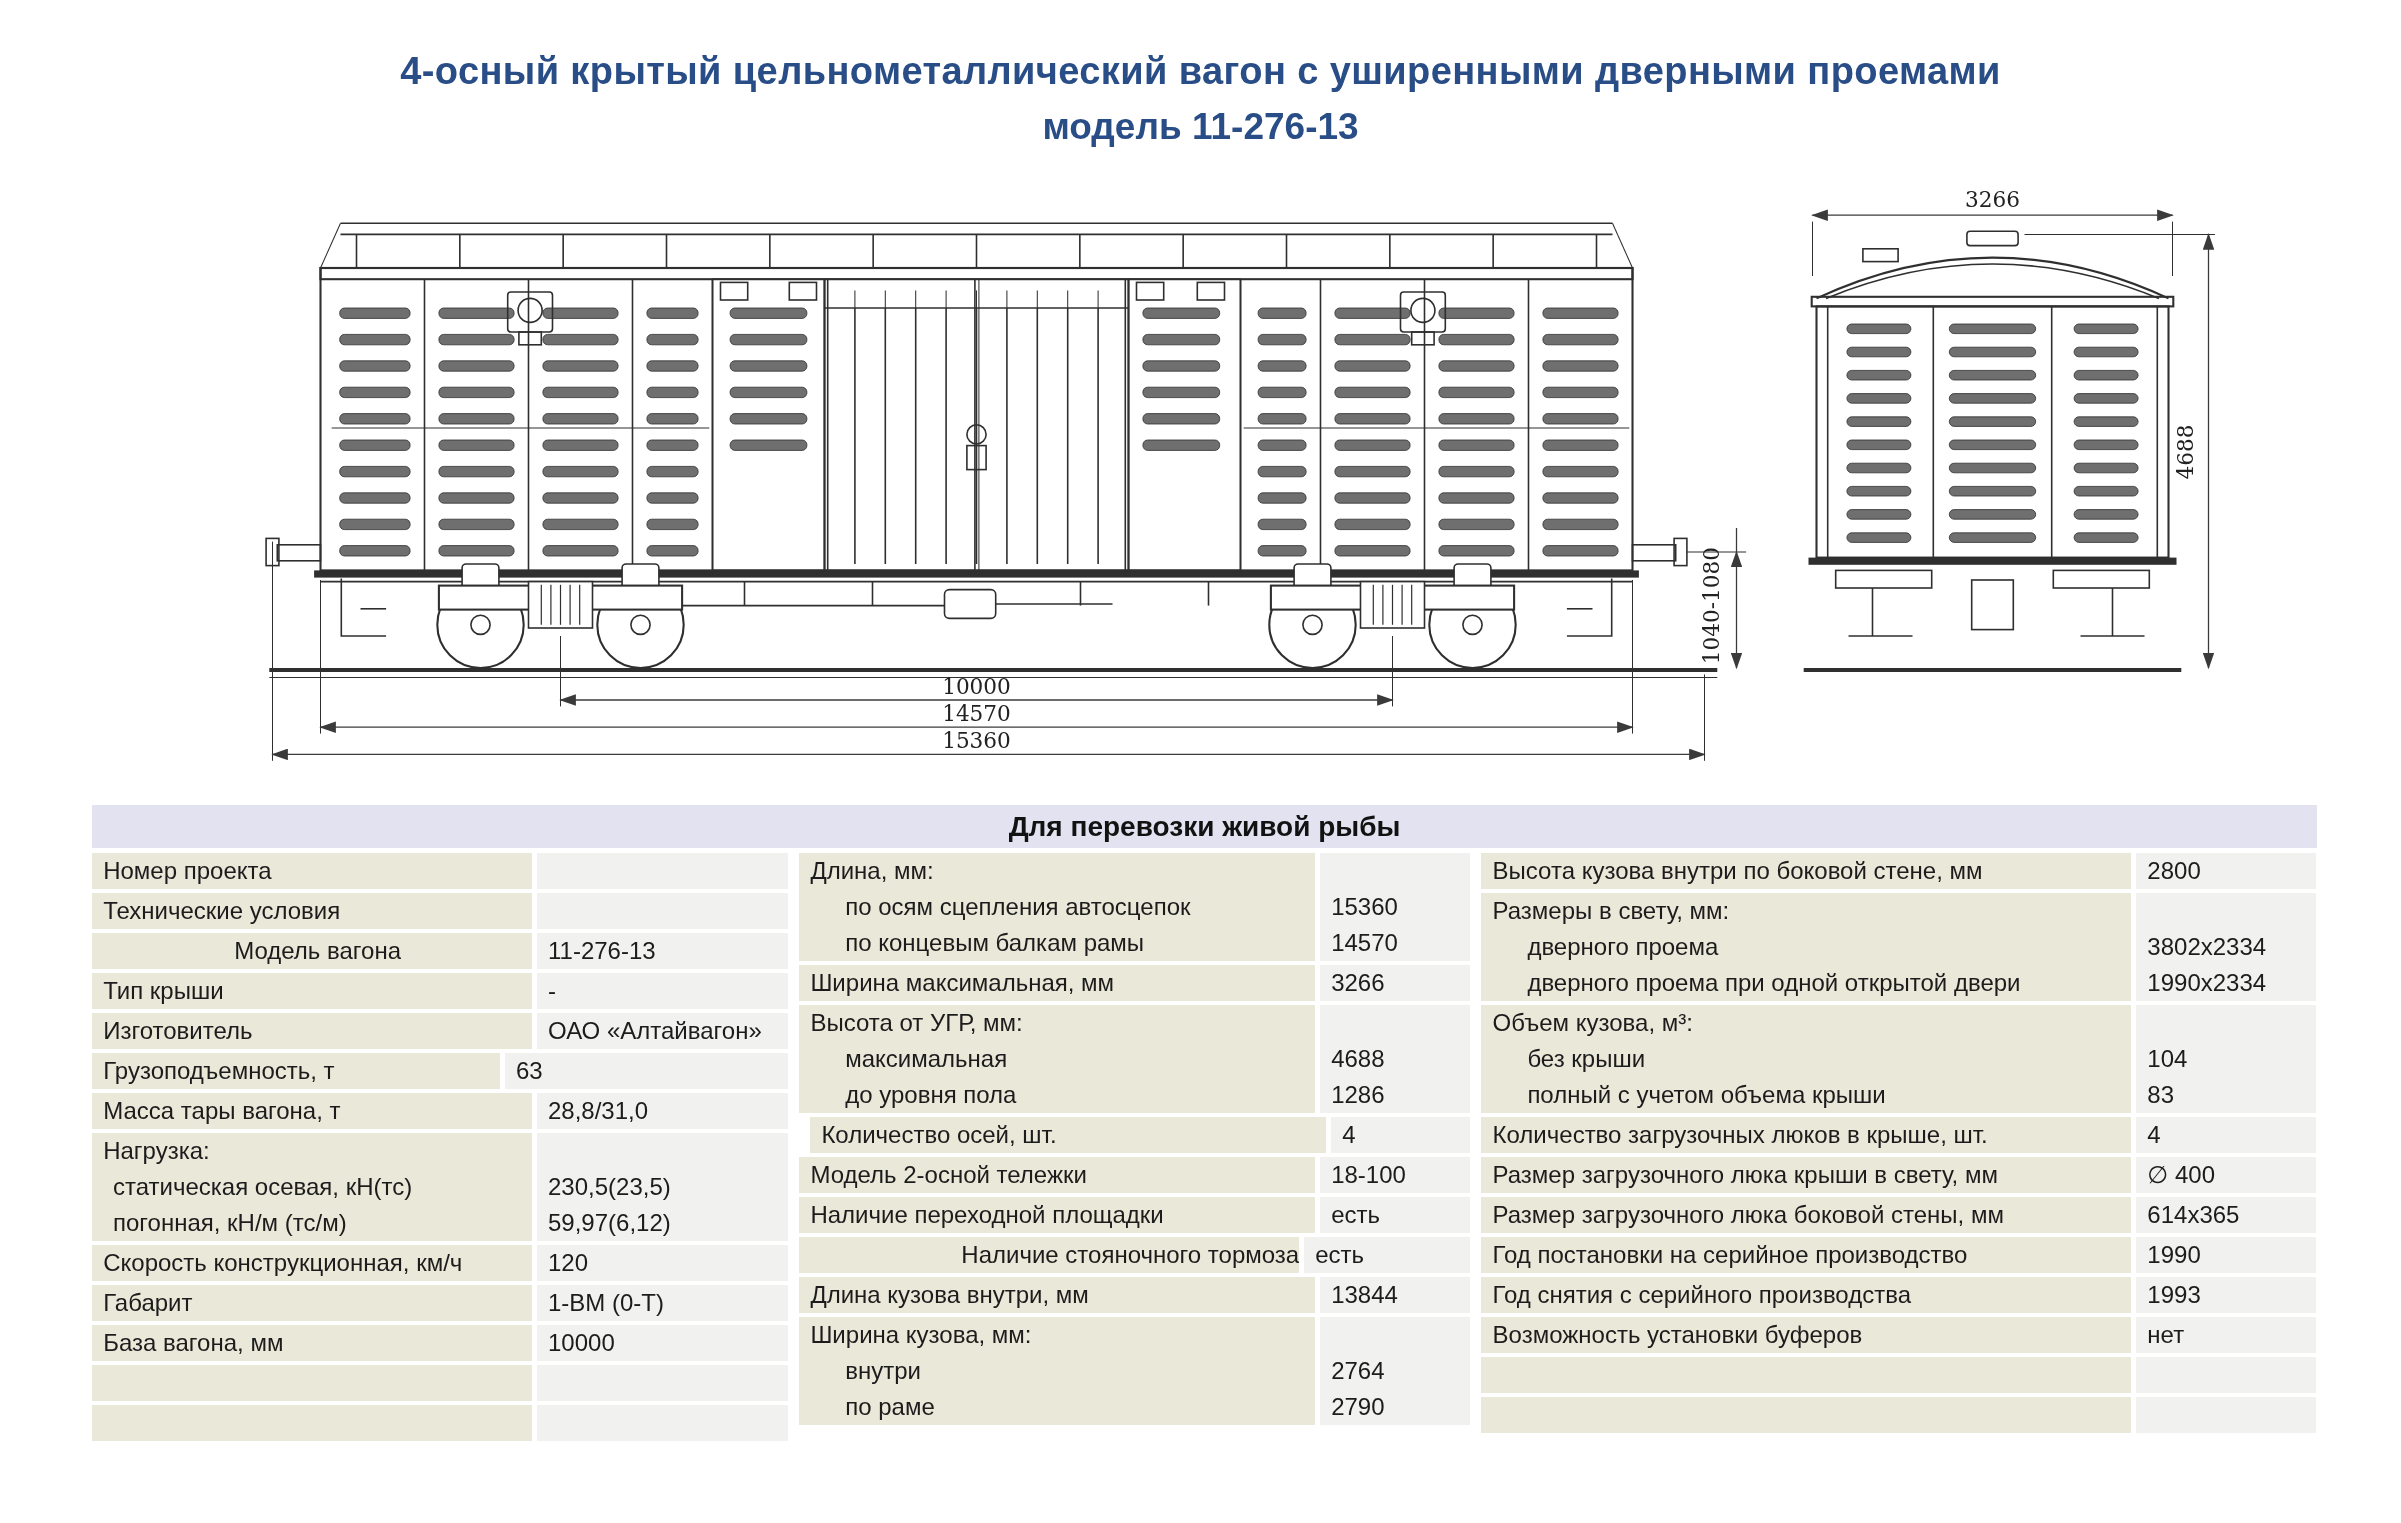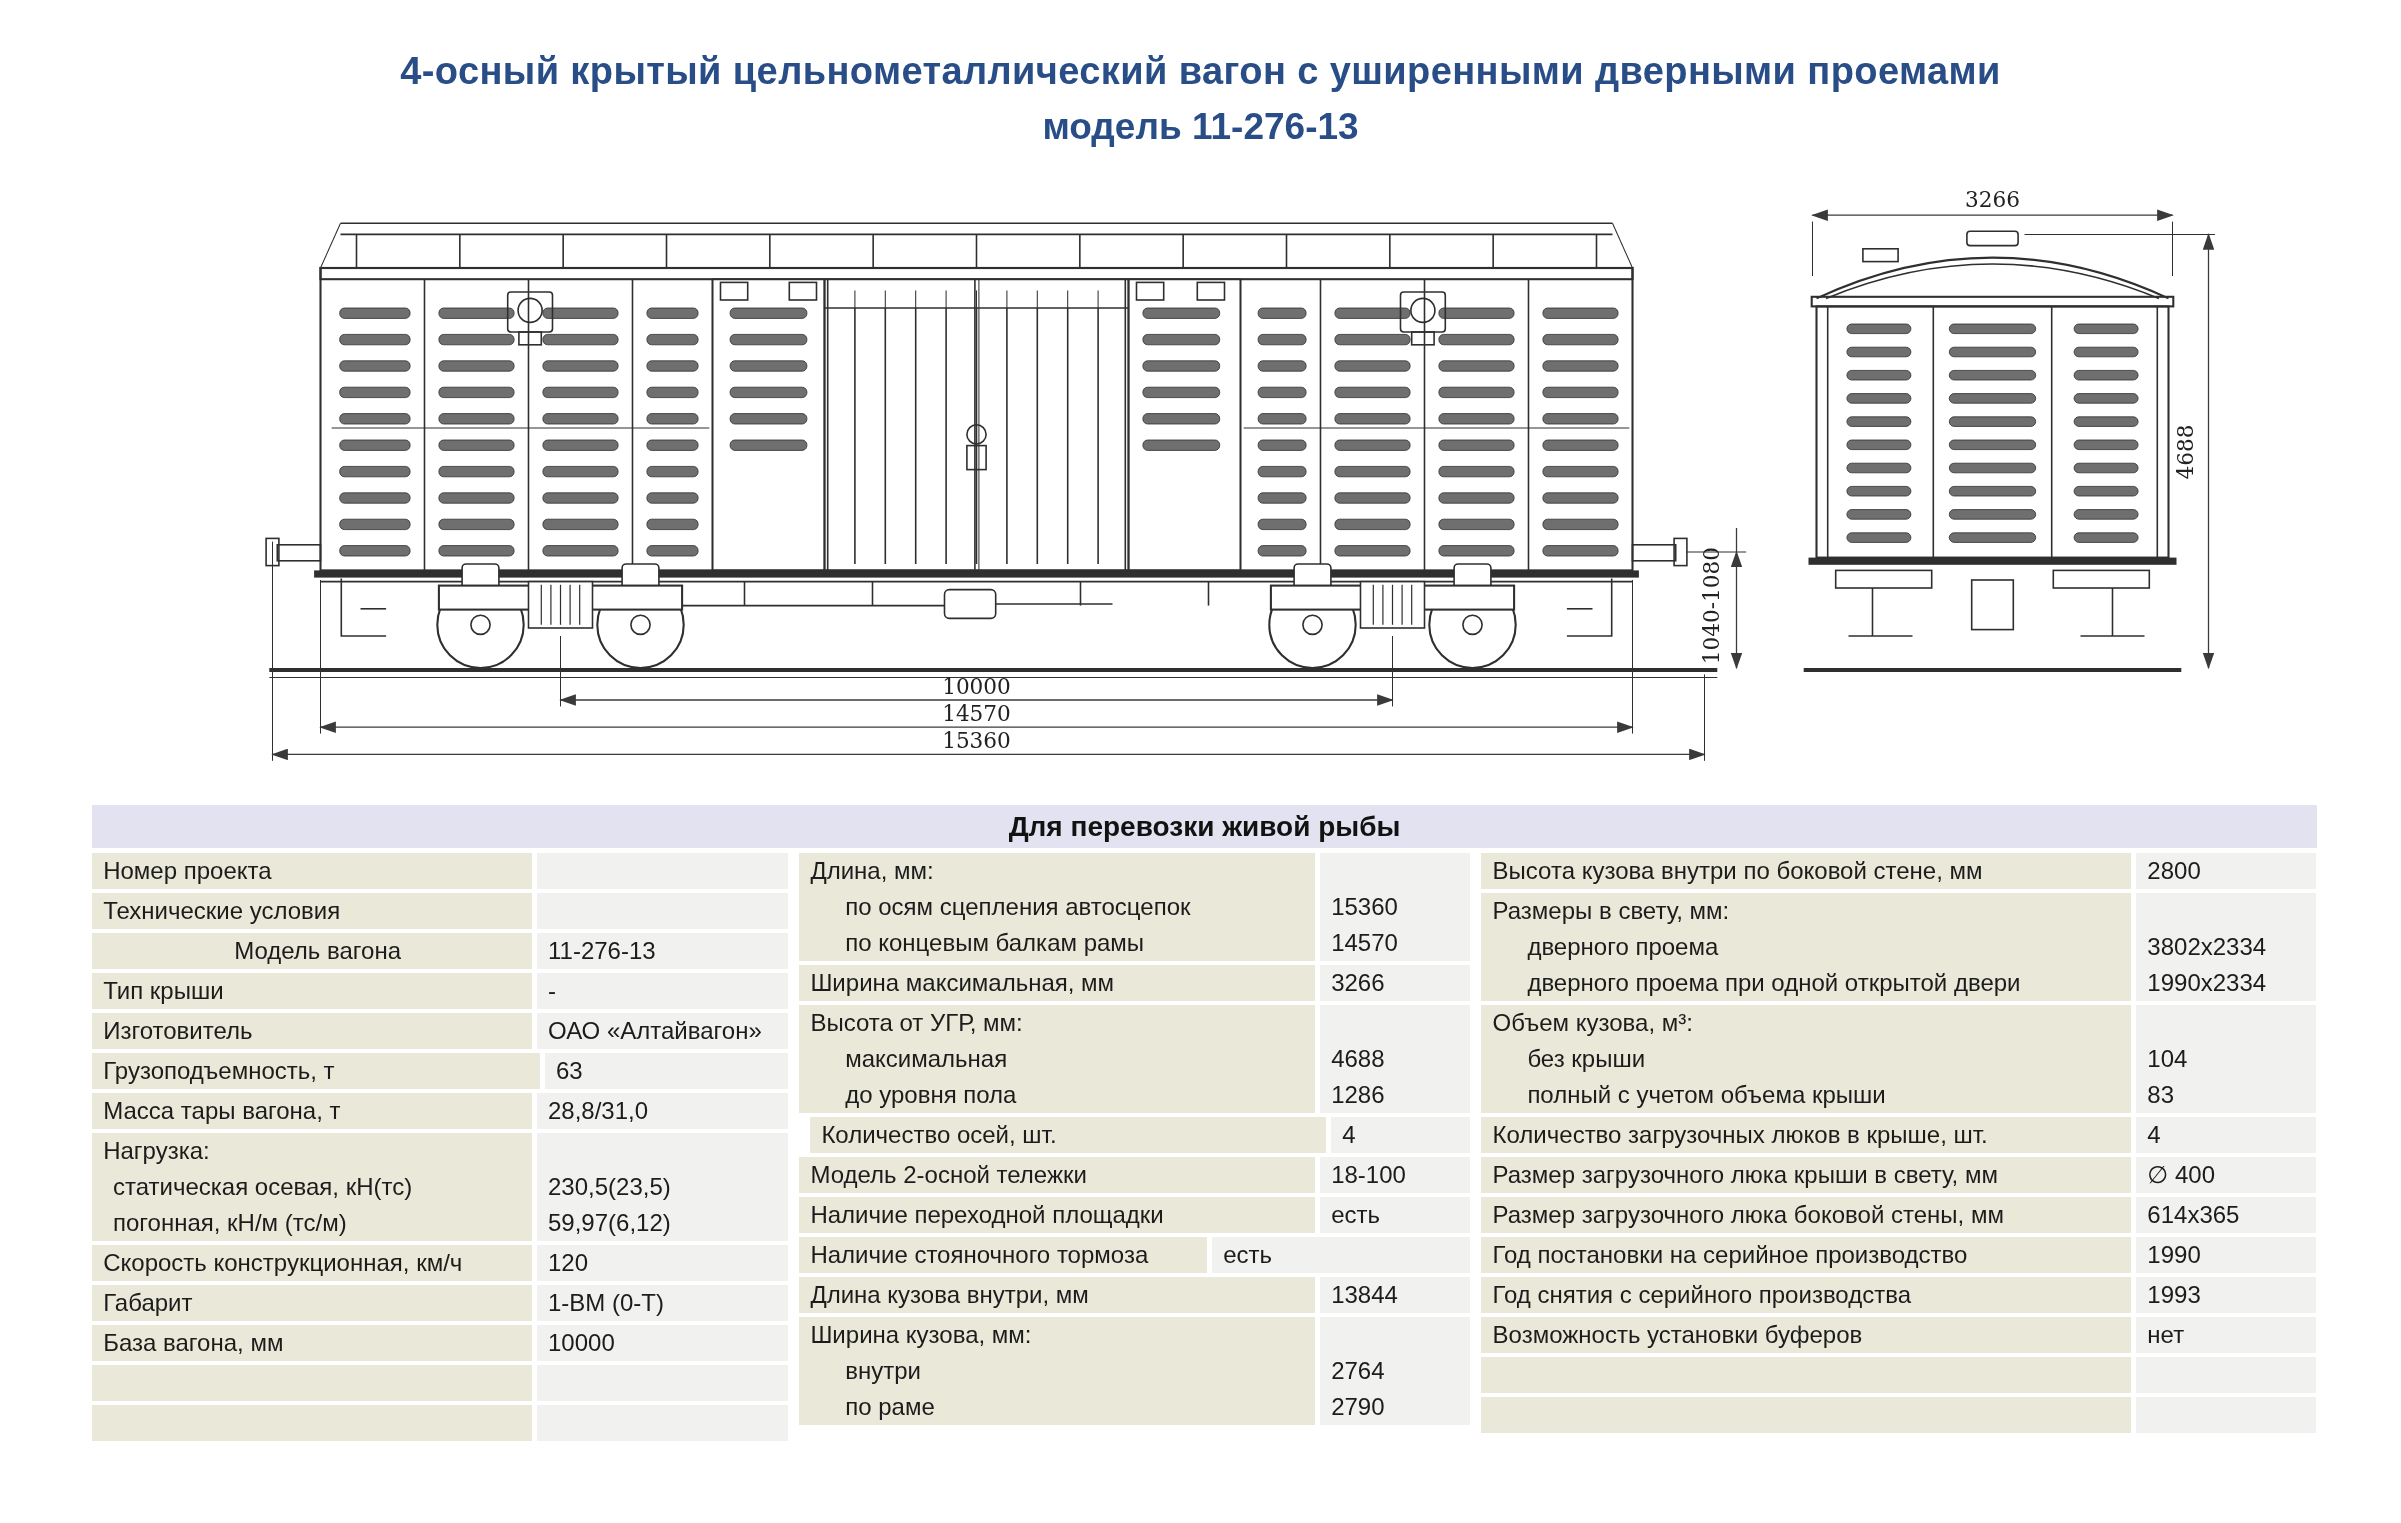--- a/index.html
+++ b/index.html
@@ -428,21 +428,21 @@
         </div>
         <div class="spec-row">
           <div class="cell label" style="width: 440px;">
             <div class="line">Изготовитель</div>
           </div>
           <div class="cell value">
             <div class="line">ОАО «Алтайвагон»</div>
           </div>
         </div>
         <div class="spec-row">
-          <div class="cell label" style="width: 448px;">
+          <div class="cell label" style="width: 408px;">
             <div class="line">Грузоподъемность, т</div>
           </div>
           <div class="cell value">
             <div class="line">63</div>
           </div>
         </div>
         <div class="spec-row">
           <div class="cell label" style="width: 440px;">
             <div class="line">Масса тары вагона, т</div>
           </div>
@@ -554,21 +554,21 @@
         </div>
         <div class="spec-row">
           <div class="cell label" style="width: 516px;">
             <div class="line">Наличие переходной площадки</div>
           </div>
           <div class="cell value">
             <div class="line">есть</div>
           </div>
         </div>
         <div class="spec-row">
-          <div class="cell label" style="width: 408px;">
+          <div class="cell label" style="width: 500px; align-items: flex-end;">
             <div class="line">Наличие стояночного тормоза</div>
           </div>
           <div class="cell value">
             <div class="line">есть</div>
           </div>
         </div>
         <div class="spec-row">
           <div class="cell label" style="width: 516px;">
             <div class="line">Длина кузова внутри, мм</div>
           </div>

